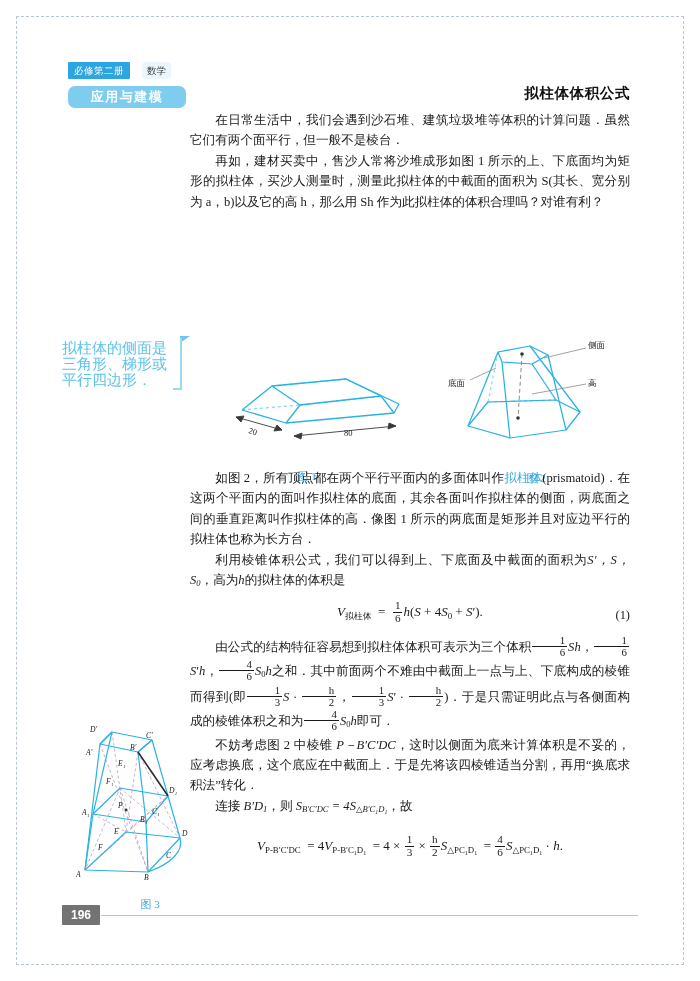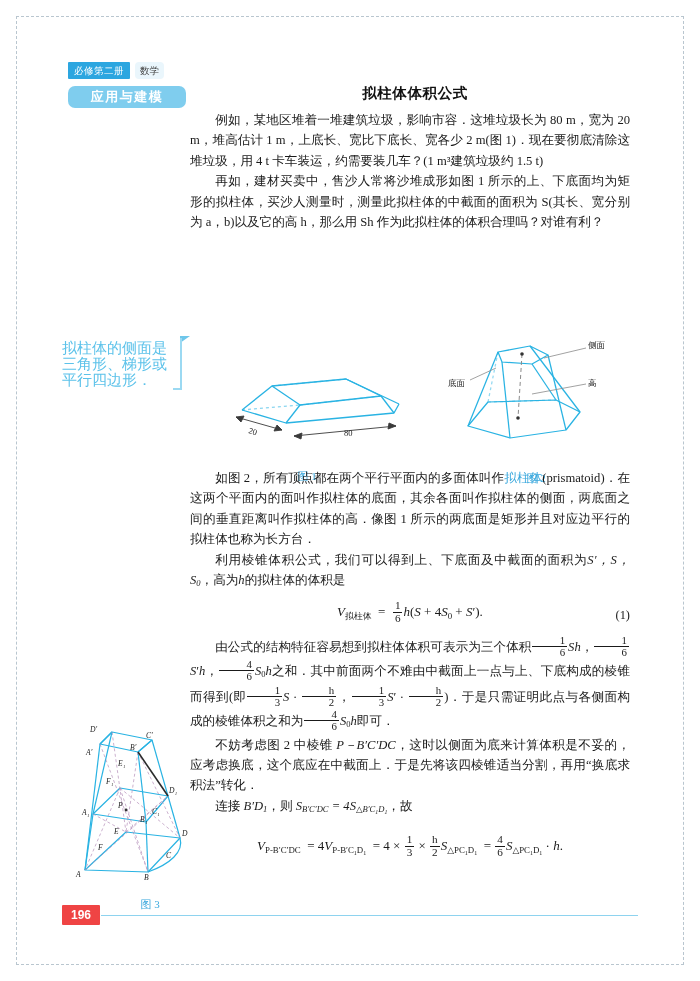--- a/index.html
+++ b/index.html
@@ -20,21 +20,21 @@
     left:16px;top:16px;
     width:668px;height:949px;
     border:1px dashed #b9c6cf;
     box-sizing:border-box;
     pointer-events:none;
   }
 
   
   .runhead{
     position:absolute;left:68px;top:62px;
-    display:flex;align-items:center;gap:5px;
+    display:flex;align-items:center;gap:12px;
   }
   .rh-badge{
     background:#2ca6e0;color:#ffffff;
     font-size:9.5px;line-height:1;
     padding:3.5px 6px 4px 6px;
     font-family:"Liberation Sans","DejaVu Sans",sans-serif;
     letter-spacing:.5px;
     border-radius:1px;
     white-space:nowrap;
   }
@@ -56,21 +56,21 @@
     font-weight:bold;
     font-size:13px;
     display:flex;align-items:center;justify-content:center;
     letter-spacing:1.5px;
     border-radius:7px;
   }
 
   
   .title{
     position:absolute;left:200px;top:84px;width:430px;
-    text-align:center;
+    text-align:right;
     font-family:"Liberation Sans","DejaVu Sans",sans-serif;
     font-weight:bold;font-size:14.5px;color:#111;
     letter-spacing:.6px;
   }
 
   .col{
     position:absolute;left:190px;top:110px;width:440px;
     font-size:12.6px;line-height:20.4px;color:#1a1a1a;
     text-align:justify;
     text-justify:inter-character;
@@ -129,21 +129,21 @@
   .fig1{left:196px;top:366px;width:222px;}
   .fig2{left:436px;top:338px;width:200px;}
   .fig3{left:60px;top:722px;width:180px;}
 
   
   .folio{
     position:absolute;left:62px;top:905px;
     display:flex;align-items:center;width:576px;
   }
   .folio-num{
-    background:#ef4444;color:#fff;
+    background:#737373;color:#fff;
     font-family:"Liberation Sans","DejaVu Sans",sans-serif;
     font-size:12px;font-weight:bold;
     padding:2.5px 9px 3.5px 9px;
     border-radius:1px;
   }
   .folio-rule{
     flex:1;height:1px;background:#8ed3ef;margin-left:1px;
   }
 </style>
 </head>
@@ -156,21 +156,21 @@
   <div class="runhead">
     <span class="rh-badge">必修第二册</span>
     <span class="rh-sub">数学</span>
   </div>
 
   <div class="sect-badge">应用与建模</div>
 
   <div class="title">拟柱体体积公式</div>
 
   <div class="col" style="top:110px;height:222px;">
-    <p>例如，某地区堆着一堆建筑垃圾，影响市容．这堆垃圾长为 80 m，宽为 20 m，堆高估计 1 m，上底长、宽比下底长、宽各少 2 m(图 1)．现在要彻底清除这堆垃圾，用 4 t 卡车装运，约需要装几车？(1 m³建筑垃圾约 1.5 t)</p>
+    <p>在日常生活中，我们会遇到沙石堆、建筑垃圾堆等体积的计算问题．虽然它们有两个面平行，但一般不是棱台．</p>
     <p>再如，建材买卖中，售沙人常将沙堆成形如图 1 所示的上、下底面均为矩形的拟柱体，买沙人测量时，测量此拟柱体的中截面的面积为 S(其长、宽分别为 a，b)以及它的高 h，那么用 Sh 作为此拟柱体的体积合理吗？对谁有利？</p>
   </div>
 
   <div class="mnote">拟柱体的侧面是三角形、梯形或平行四边形．</div>
   <div class="mnote-flag"></div>
   <div class="mnote-bar"></div>
 
   <div class="fig fig1">
     <svg width="222" height="90" viewBox="0 0 222 90">
       <g fill="none" stroke="#29b3e3" stroke-width="1.3" stroke-linejoin="round">

